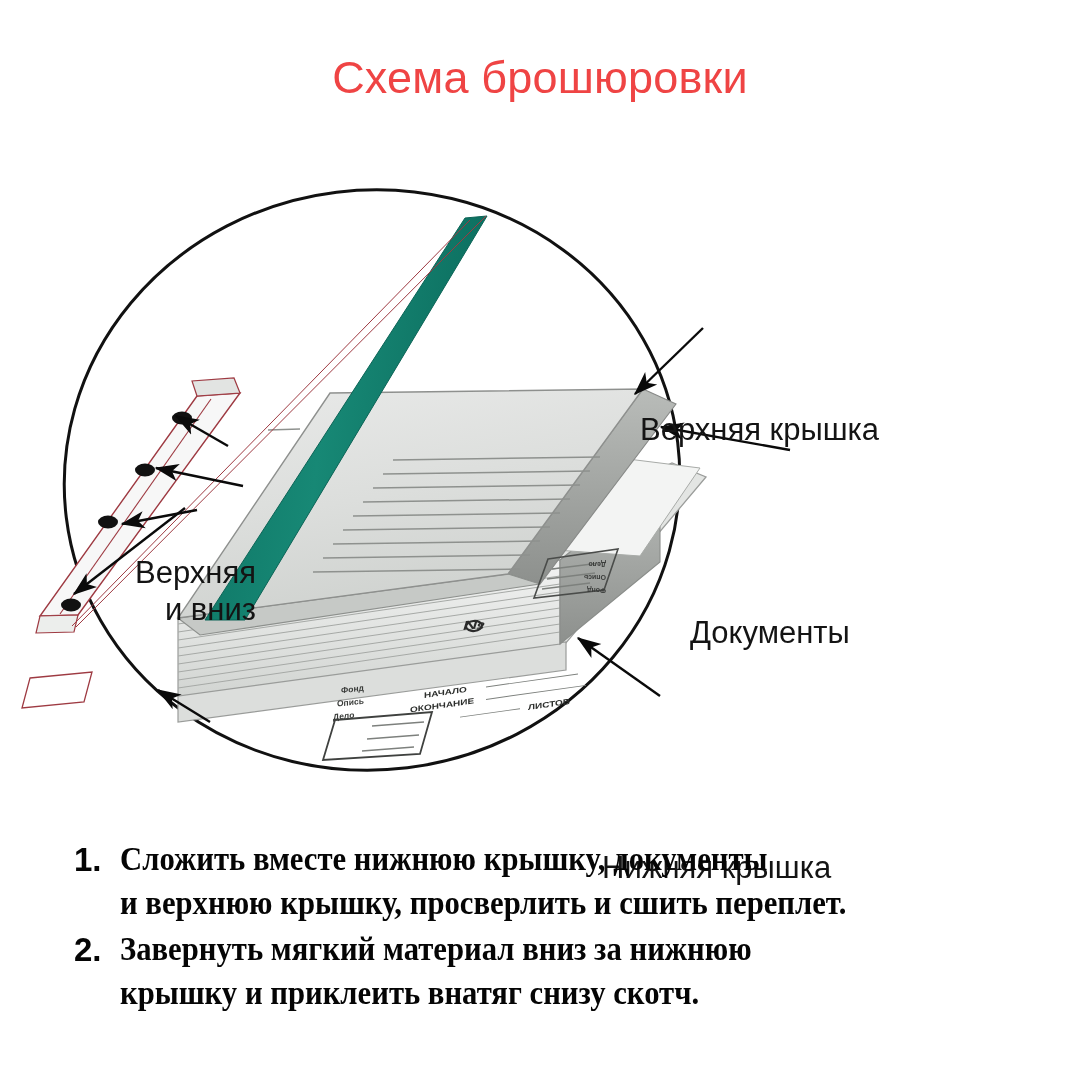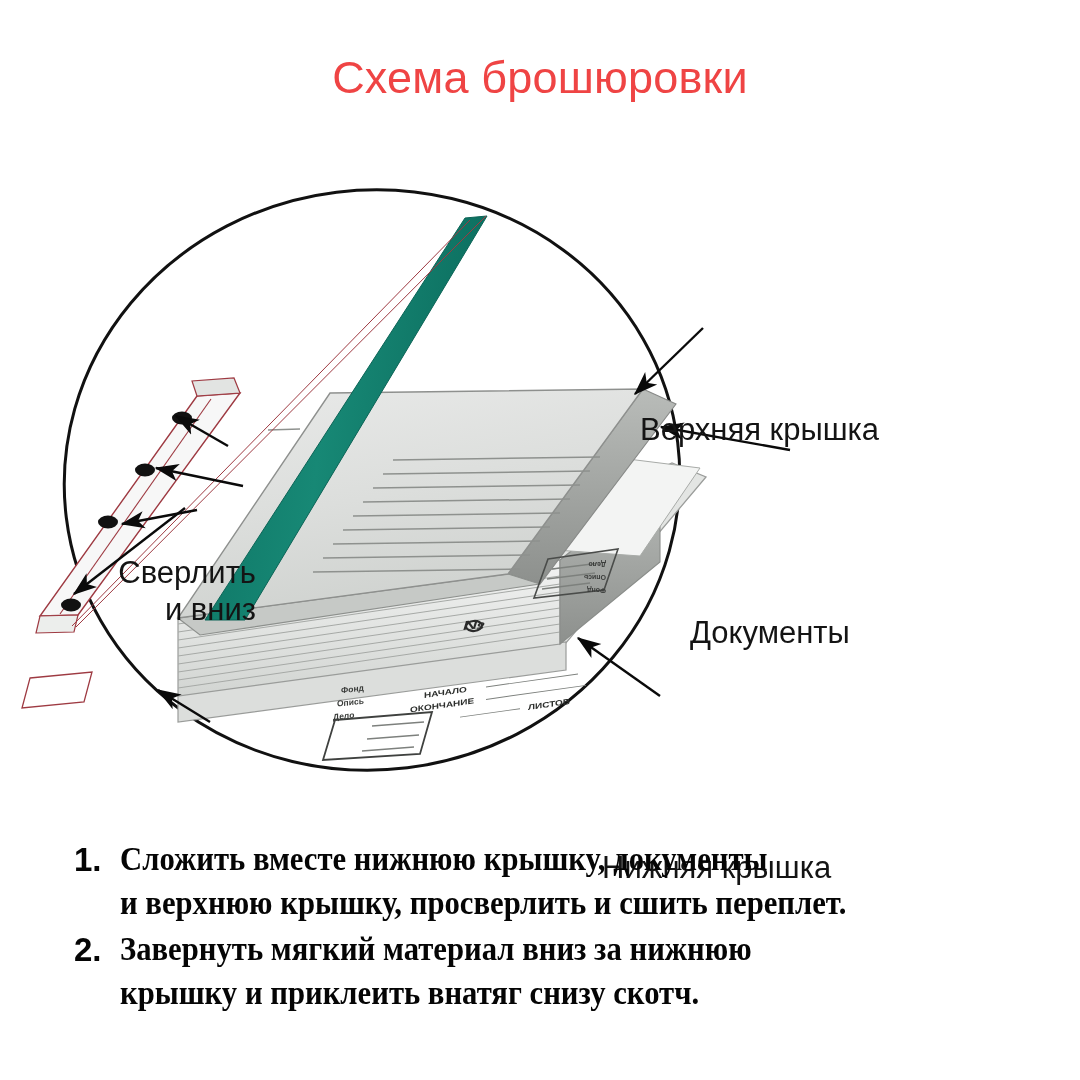--- a/index.html
+++ b/index.html
@@ -261,21 +261,21 @@
       </g>
     </svg>
 
     <div class="callout-label" id="lbl-top-cover">Верхняя крышка</div>
 
     <div class="callout-label" id="lbl-documents">Документы</div>
 
     <div class="callout-label" id="lbl-bottom-cover">Нижняя крышка</div>
 
     <div class="callout-label" id="lbl-drill">
-      <span>Сверлить</span>
+      <span>Верхняя</span>
       <span class="l2">и вниз</span>
     </div>
   </div>
 
   <div id="instructions">
 
     <div class="instr-item">
       <span class="instr-num">1.</span>
       <span class="instr-text">
         <span class="line">Сложить вместе нижнюю крышку,  документы</span>

